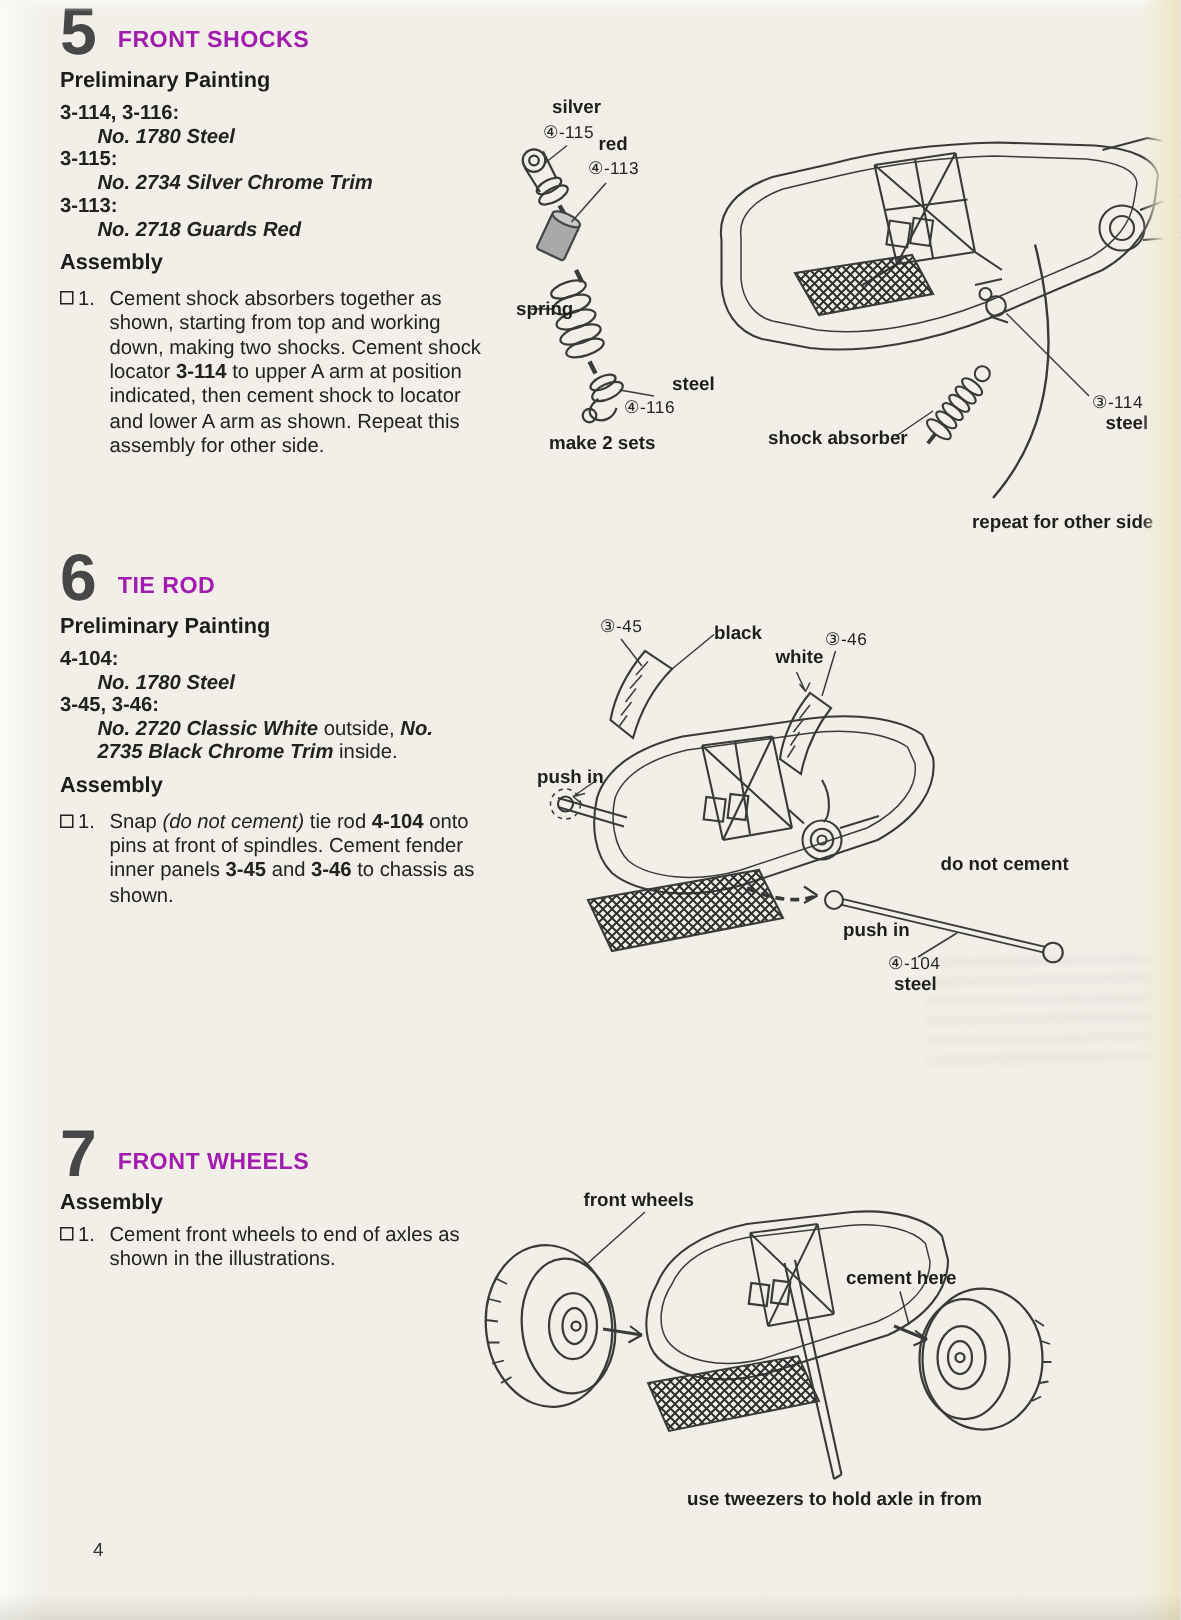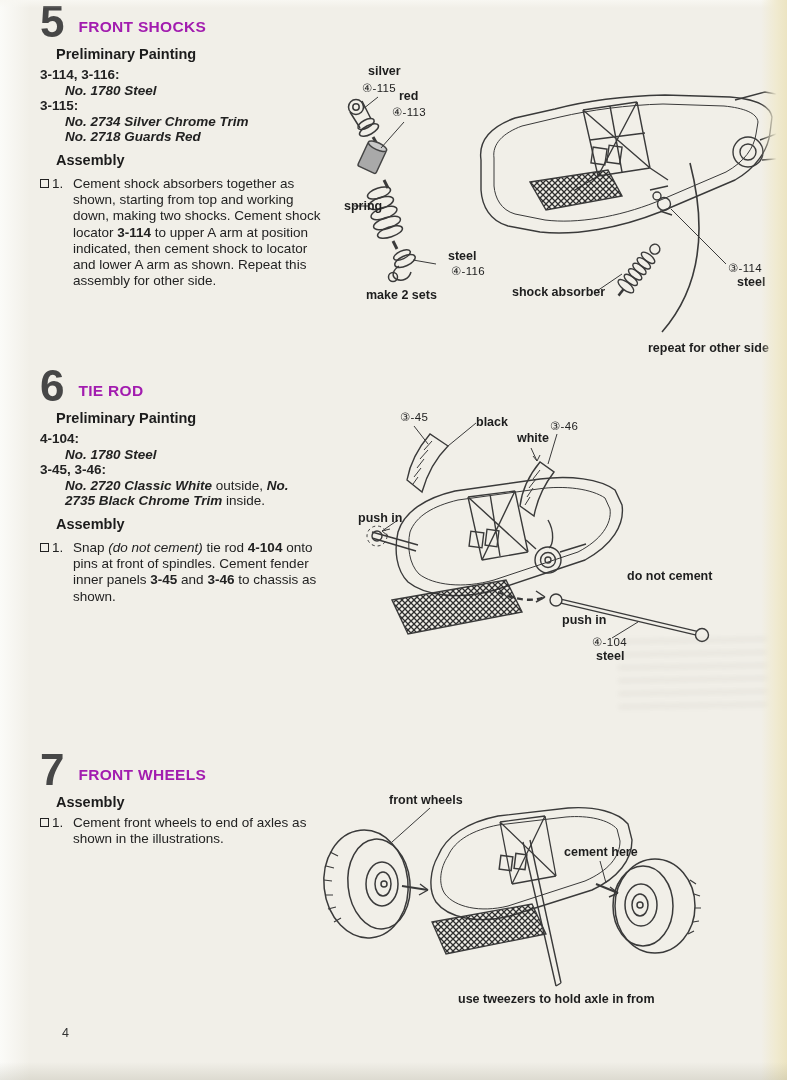--- a/index.html
+++ b/index.html
@@ -14,21 +14,21 @@
   .edge-bottom{position:absolute;left:0;bottom:0;width:100%;height:18px;
     background:linear-gradient(0deg,rgba(148,145,124,.22) 0,rgba(148,145,124,0) 100%);pointer-events:none}
   .bleed{position:absolute;left:618px;top:630px;width:150px;height:78px;opacity:.5;
     background:repeating-linear-gradient(0deg,rgba(128,126,112,.14) 0 5px,rgba(128,126,112,0) 5px 13px);
     filter:blur(2px);transform:rotate(-1deg);pointer-events:none}
 
   .col{position:absolute;left:40px;width:290px}
   .stephead{display:flex;align-items:flex-end;gap:15px;margin-bottom:3px}
   .stepnum{font-size:44px;font-weight:700;line-height:.8;color:#474747;letter-spacing:-1px}
   .steptitle{font-size:15.5px;font-weight:700;letter-spacing:.3px;padding-bottom:3px;color:#a21caf}
-  .h2{font-size:14.5px;font-weight:700;margin:7px 16px 5px;color:#1c1c1c}
+  .h2{font-size:14.5px;font-weight:700;margin:7px 0 5px;color:#1c1c1c}
   .plist{font-size:13.5px;line-height:15.5px}
   .pparts{font-weight:700}
   .pcolor{font-weight:700;font-style:italic;padding-left:25px}
   .pcolor .r{font-weight:400;font-style:normal}
   .asm{display:flex;margin-top:8px;font-size:13.5px;line-height:16.3px}
   .mark{flex:0 0 33px;display:flex;align-items:flex-start;gap:3px}
   .cb{width:9px;height:9px;border:1.5px solid #222;margin-top:3px;flex:0 0 auto}
   .asm-text b{font-weight:700}
   .asm-text i{}
 
@@ -46,20 +46,21 @@
     <div class="stephead">
       <span class="stepnum">5</span>
       <span class="steptitle">FRONT SHOCKS</span>
     </div>
     <div class="h2">Preliminary Painting</div>
     <div class="plist">
       <div class="pparts">3-114, 3-116:</div>
       <div class="pcolor">No. 1780 Steel</div>
       <div class="pparts">3-115:</div>
       <div class="pcolor">No. 2734 Silver Chrome Trim</div>
+      <div class="pparts">3-113:</div>
       <div class="pcolor">No. 2718 Guards Red</div>
     </div>
     <div class="h2">Assembly</div>
     <div class="asm">
       <span class="mark">
         <span class="cb"></span>
         <span>1.</span>
       </span>
       <span class="asm-text"><span>Cement shock absorbers together as shown, starting from top and working down, making two shocks. Cement shock locator </span><b>3-114</b><span> to upper A arm at position indicated, then cement shock to locator and lower A arm as shown. Repeat this assembly for other side.</span></span>
     </div>
@@ -129,21 +130,21 @@
       <path d="M760,140 L787,130 M762,160 L787,158 M735,100 L765,92 L787,96"></path>
     </g>
   </svg>
 
   <span class="lab" style="left:368px;top:64px">silver</span>
   <span class="pn" style="left:362px;top:81px">④-115</span>
   <span class="lab" style="left:399px;top:89px">red</span>
   <span class="pn" style="left:392px;top:105px">④-113</span>
   <span class="lab" style="left:344px;top:199px">spring</span>
   <span class="lab" style="left:448px;top:249px">steel</span>
-  <span class="pn" style="left:451px;top:264px">④-116</span>
+  <span class="pn" style="left:416px;top:264px">④-116</span>
   <span class="lab" style="left:366px;top:288px">make 2 sets</span>
   <span class="pn" style="left:728px;top:261px">③-114</span>
   <span class="lab" style="left:737px;top:275px">steel</span>
   <span class="lab" style="left:512px;top:285px">shock absorber</span>
   <span class="lab" style="left:648px;top:341px">repeat for other side</span>
 
   <div class="col" style="top:368px">
     <div class="stephead">
       <span class="stepnum">6</span>
       <span class="steptitle">TIE ROD</span>

